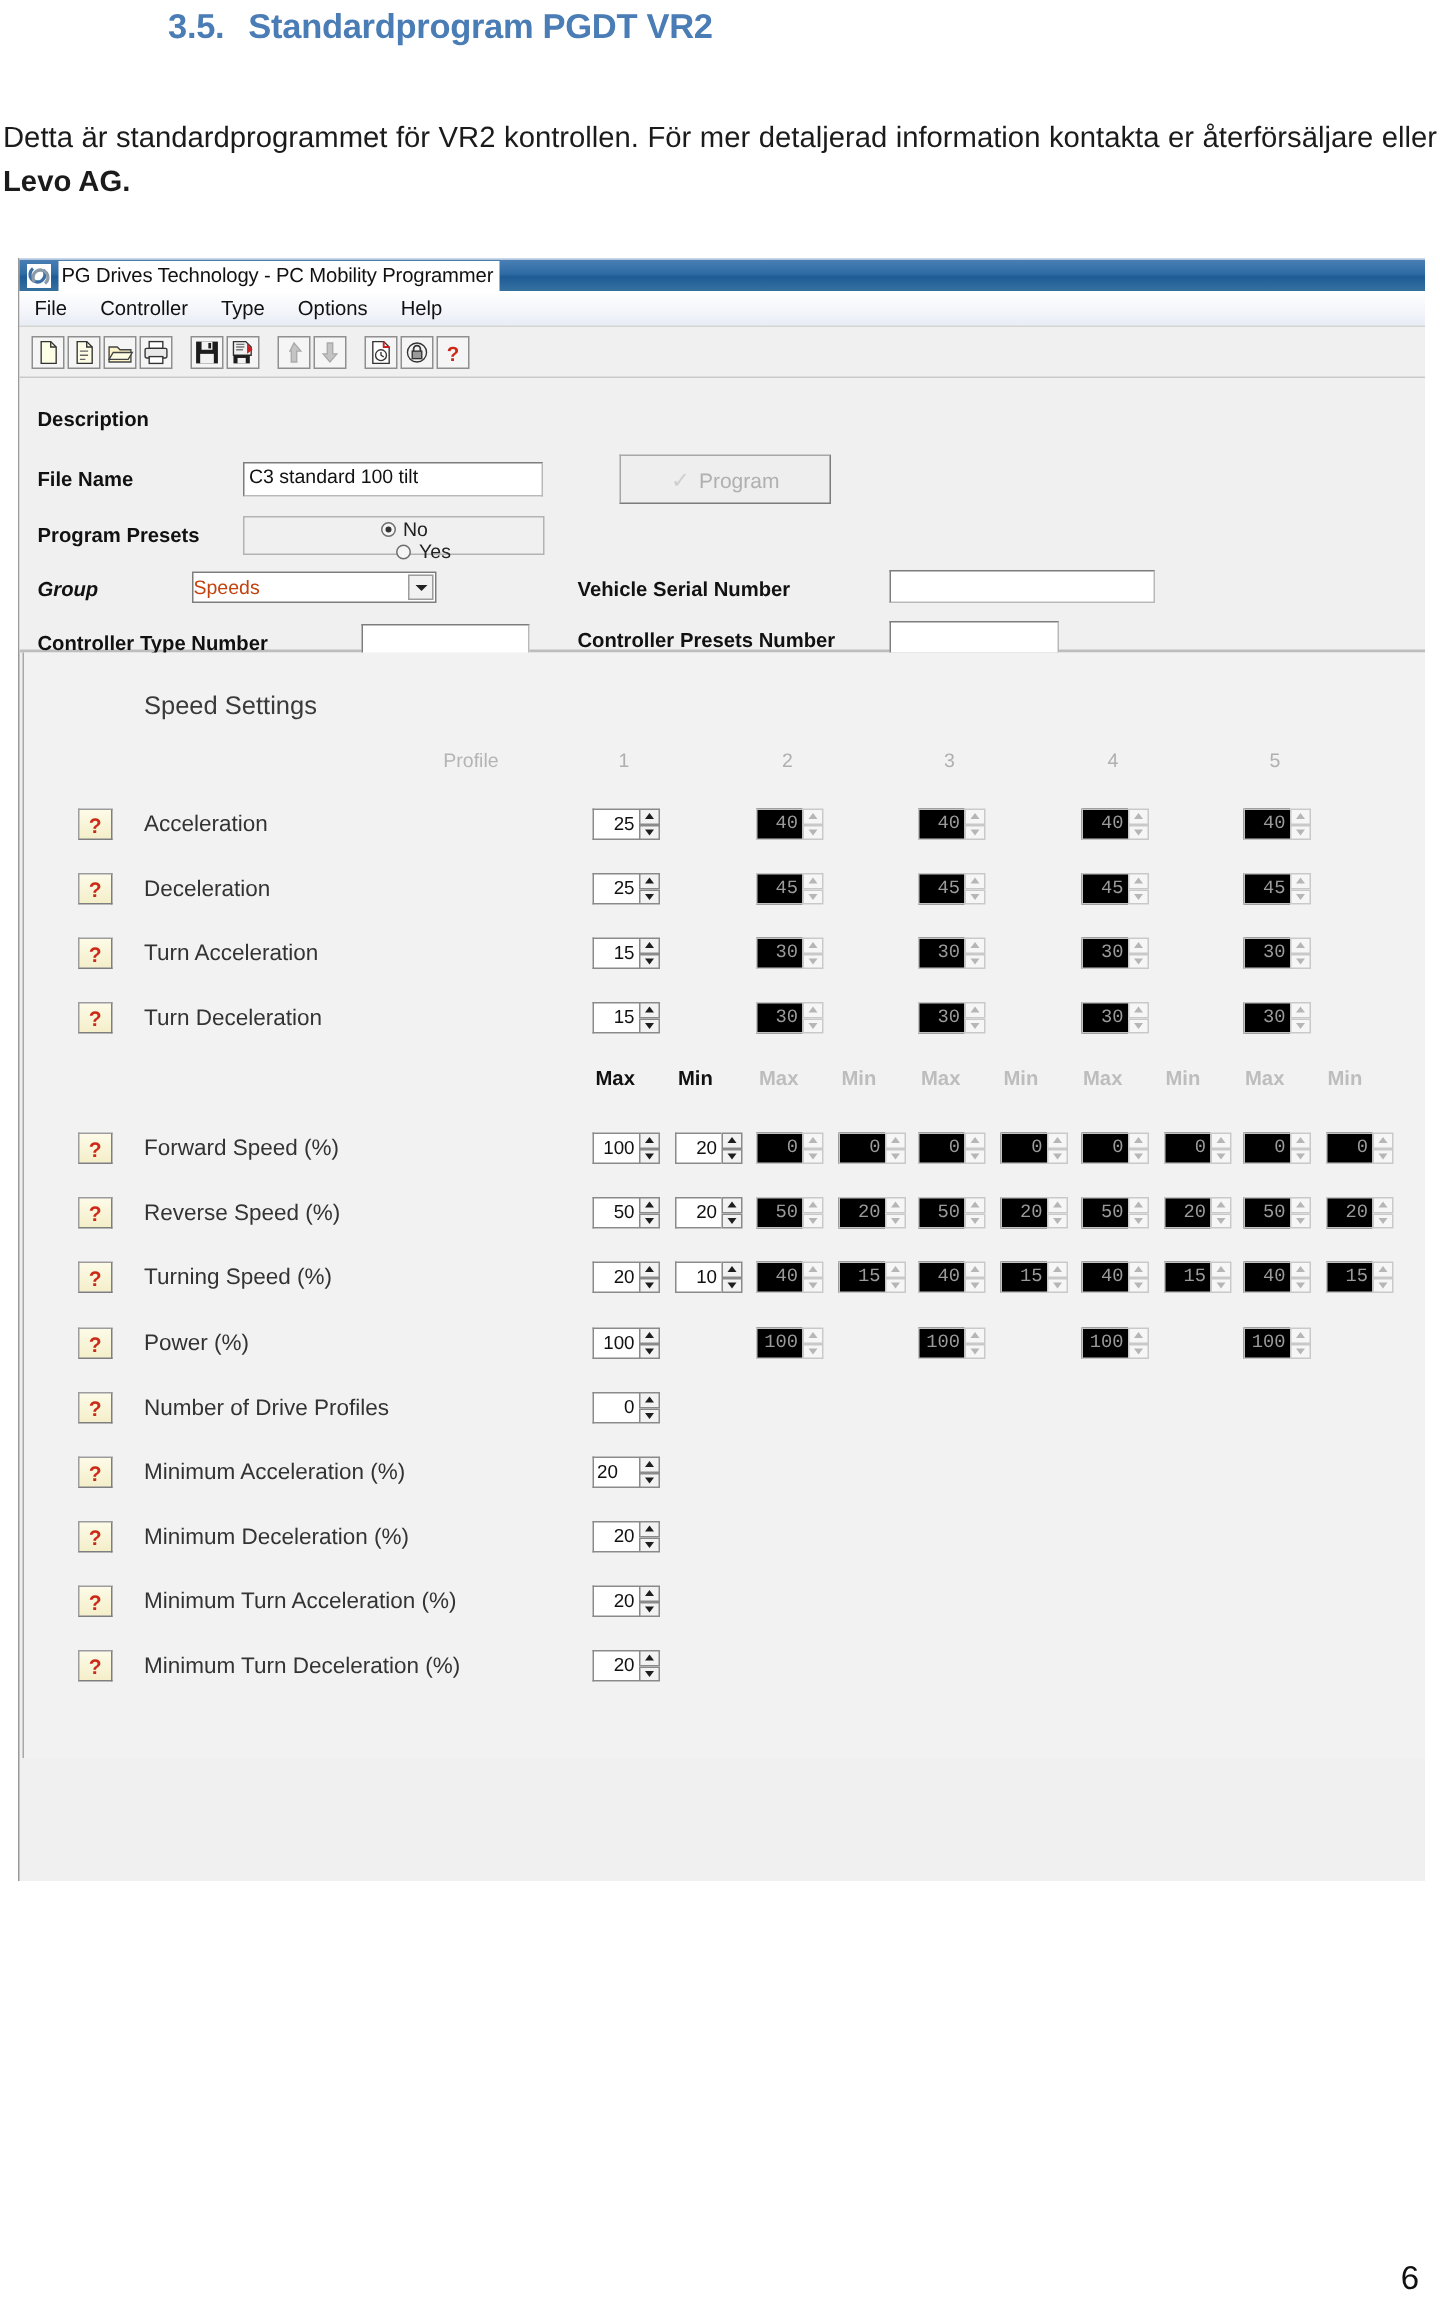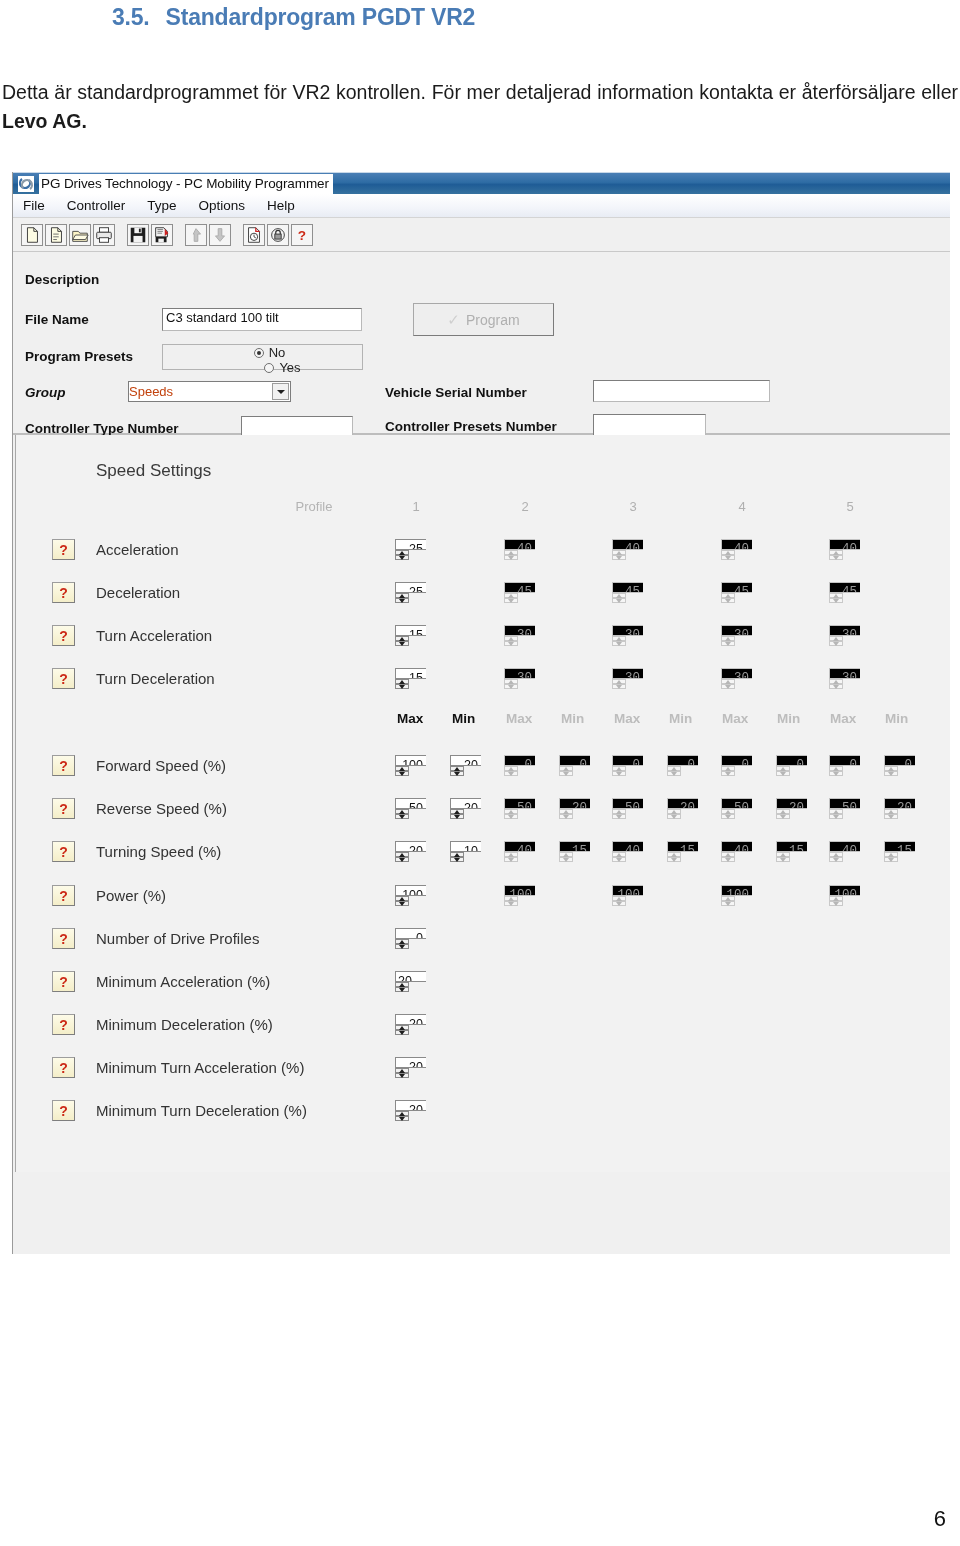--- a/index.html
+++ b/index.html
@@ -281,21 +281,20 @@
     font-size: 15px;
     color: #333;
     white-space: nowrap;
     line-height: 21px;
   }
 
   .spin {
     position: absolute;
     height: 21px;
     display: flex;
-    flex-direction: column;
   }
   .spin .fld {
     width: 31px;
     height: 21px;
     background: #ffffff;
     border: 1px solid #8a8a8a;
     border-right: none;
     font-size: 12.5px;
     color: #111;
     text-align: right;

